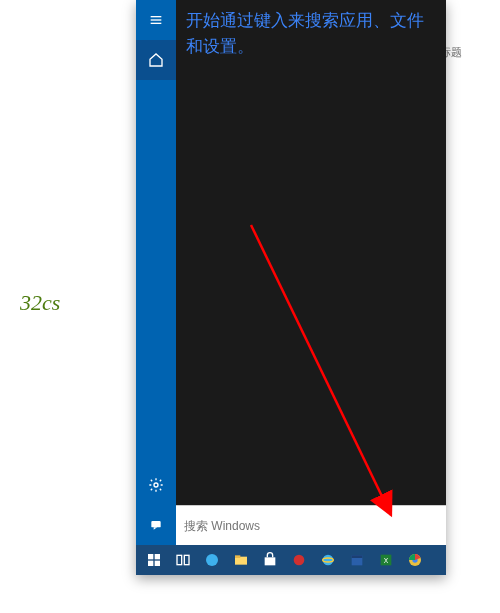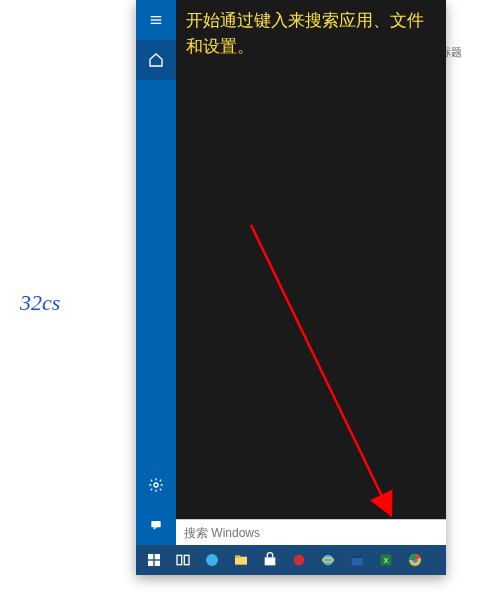--- a/index.html
+++ b/index.html
@@ -14,21 +14,21 @@
     .page-bg {
       position: absolute;
       inset: 0;
       background: #fff;
     }
     .watermark-left {
       position: absolute;
       left: 20px;
       top: 290px;
       font-size: 22px;
-      color: #1d4ed8;
+      color: #4d7c0f;
       font-style: italic;
       font-family: cursive;
     }
     .watermark-bottom {
       position: absolute;
       right: 10px;
       bottom: 6px;
       font-size: 14px;
       color: #444;
       display: flex;
@@ -72,31 +72,31 @@
     .rail-spacer { flex: 1; }
     .search-panel {
       position: absolute;
       left: 40px;
       right: 0;
       top: 0;
       bottom: 56px;
       background: #1a1a1a;
     }
     .search-prompt {
-      color: #fde047;
+      color: #3b82f6;
       font-size: 17px;
       line-height: 1.5;
       padding: 8px 14px 0 10px;
     }
     .search-input-bar {
       position: absolute;
       left: 40px;
       right: 0;
       bottom: 30px;
-      height: 26px;
+      height: 40px;
       background: #fff;
       border-top: 1px solid #ccc;
       display: flex;
       align-items: center;
       padding: 0 8px;
     }
     .search-input {
       border: none;
       outline: none;
       font-size: 12px;

